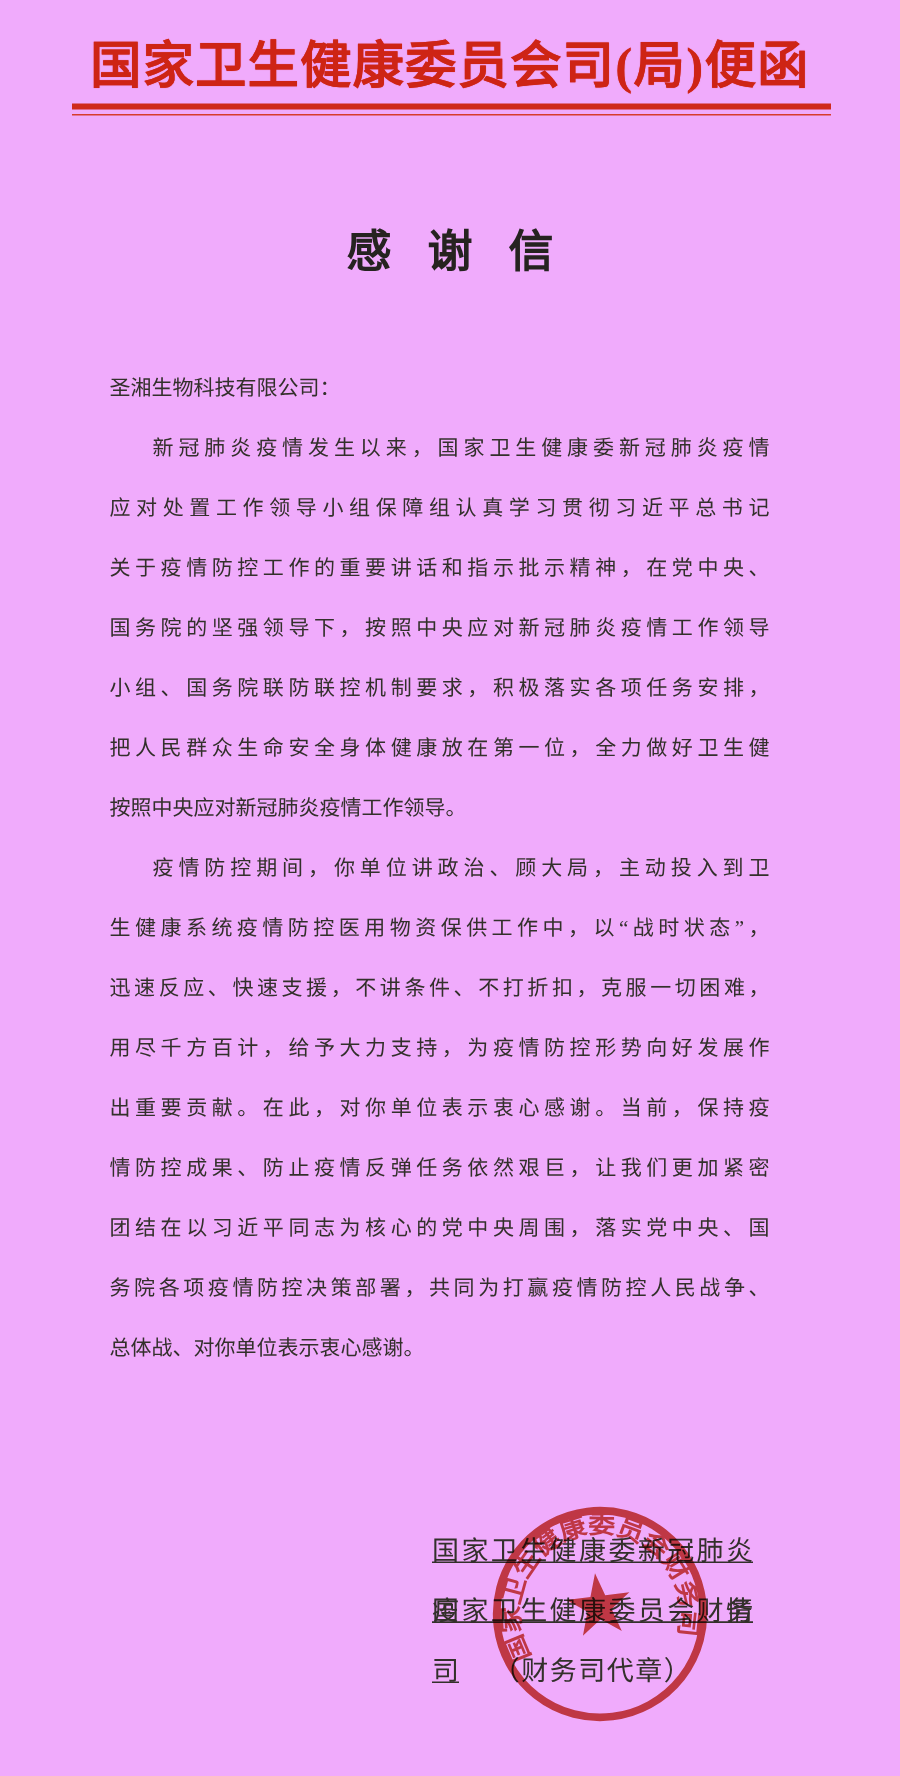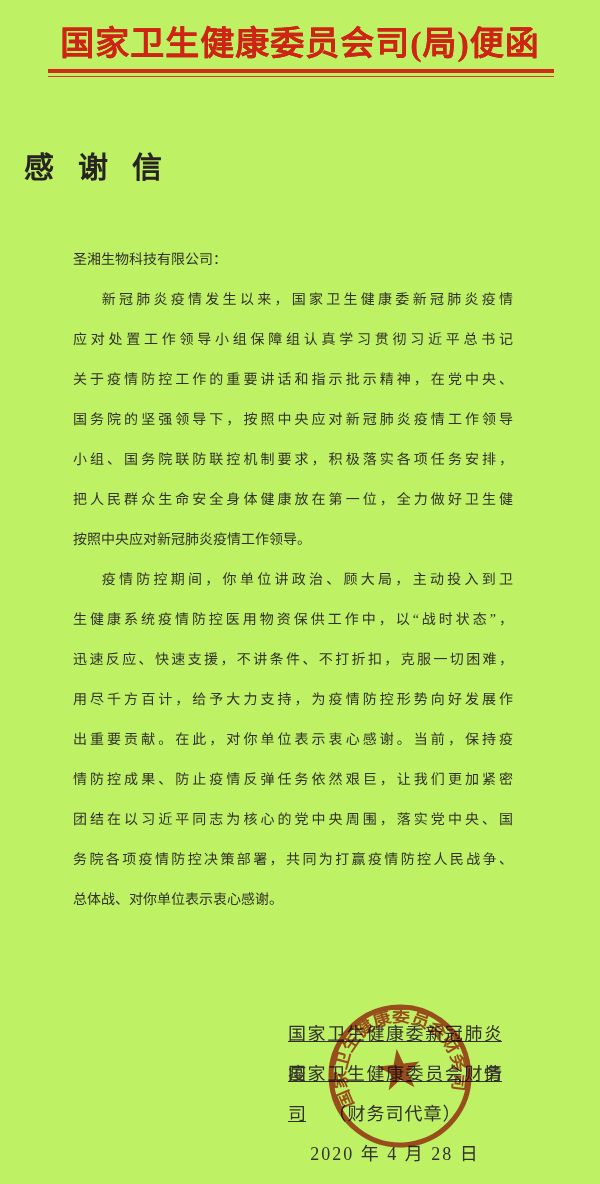--- a/index.html
+++ b/index.html
@@ -4,21 +4,21 @@
 <style>
   html,body{margin:0;padding:0;}
   body{
     font-family:"Liberation Serif","DejaVu Serif",serif;
     background:#e9e8e6;
   }
   .page{
     position:relative;
     width:600px;height:1184px;
     margin:0 auto;
-    background:#bef264;
+    background:#f0abfc;
     overflow:hidden;
     color:#2f2c28;
   }
   
   .memo-header{
     position:absolute;top:16px;left:0;right:0;
     text-align:center;
     font-size:34px;font-weight:bold;
     letter-spacing:1px;
     color:#ce2415;
@@ -29,21 +29,21 @@
     position:absolute;top:69px;left:48px;right:46px;height:3.5px;
     background:#cf2a1b;
   }
   .rule-thin{
     position:absolute;top:75.5px;left:48px;right:46px;height:1.8px;
     background:#d63d2b;
   }
   
   .letter-title{
     position:absolute;top:143px;left:0;right:0;
-    text-align:left;
+    text-align:center;
     font-size:30px;font-weight:bold;
     letter-spacing:24px;padding-left:24px;
     color:#262320;
     white-space:nowrap;
   }
   
   .body-col{
     position:absolute;top:240px;left:73px;width:440px;
     font-size:14px;line-height:40px;
     color:#33302b;
@@ -105,21 +105,20 @@
     <div class="bline">情防控成果、防止疫情反弹任务依然艰巨，让我们更加紧密</div>
     <div class="bline">团结在以习近平同志为核心的党中央周围，落实党中央、国</div>
     <div class="bline">务院各项疫情防控决策部署，共同为打赢疫情防控人民战争、</div>
     <div class="bline pend">总体战、对你单位表示衷心感谢。</div>
   </div>
 
   <div class="sig-block">
     <div class="sig-line">国家卫生健康委新冠肺炎疫情</div>
     <div class="sig-line">国家卫生健康委员会财务司</div>
     <div class="sig-center">（财务司代章）</div>
-    <div class="sig-date">2020 年 4 月 28 日</div>
   </div>
 
   <svg class="seal" viewBox="0 0 150 150" xmlns="http://www.w3.org/2000/svg" aria-hidden="true">
     <circle cx="75" cy="75" r="68" fill="none" stroke="#c43a2c" stroke-width="5"></circle>
     <polygon fill="#c43a2c" points="75,48 79.9,63.2 95.9,63.2 83.0,72.6 87.9,87.8 75,78.4 62.1,87.8 67.0,72.6 54.1,63.2 70.1,63.2"></polygon>
     <defs>
       <path id="sealArc" d="M 27 97.4 A 53 53 0 1 1 123 97.4" fill="none"></path>
     </defs>
     <text font-size="16.5" font-weight="bold" fill="#c43a2c" font-family="Liberation Serif, DejaVu Serif, serif">
       <textPath href="#sealArc" startOffset="0" textLength="210" lengthAdjust="spacingAndGlyphs">国家卫生健康委员会财务司</textPath>

